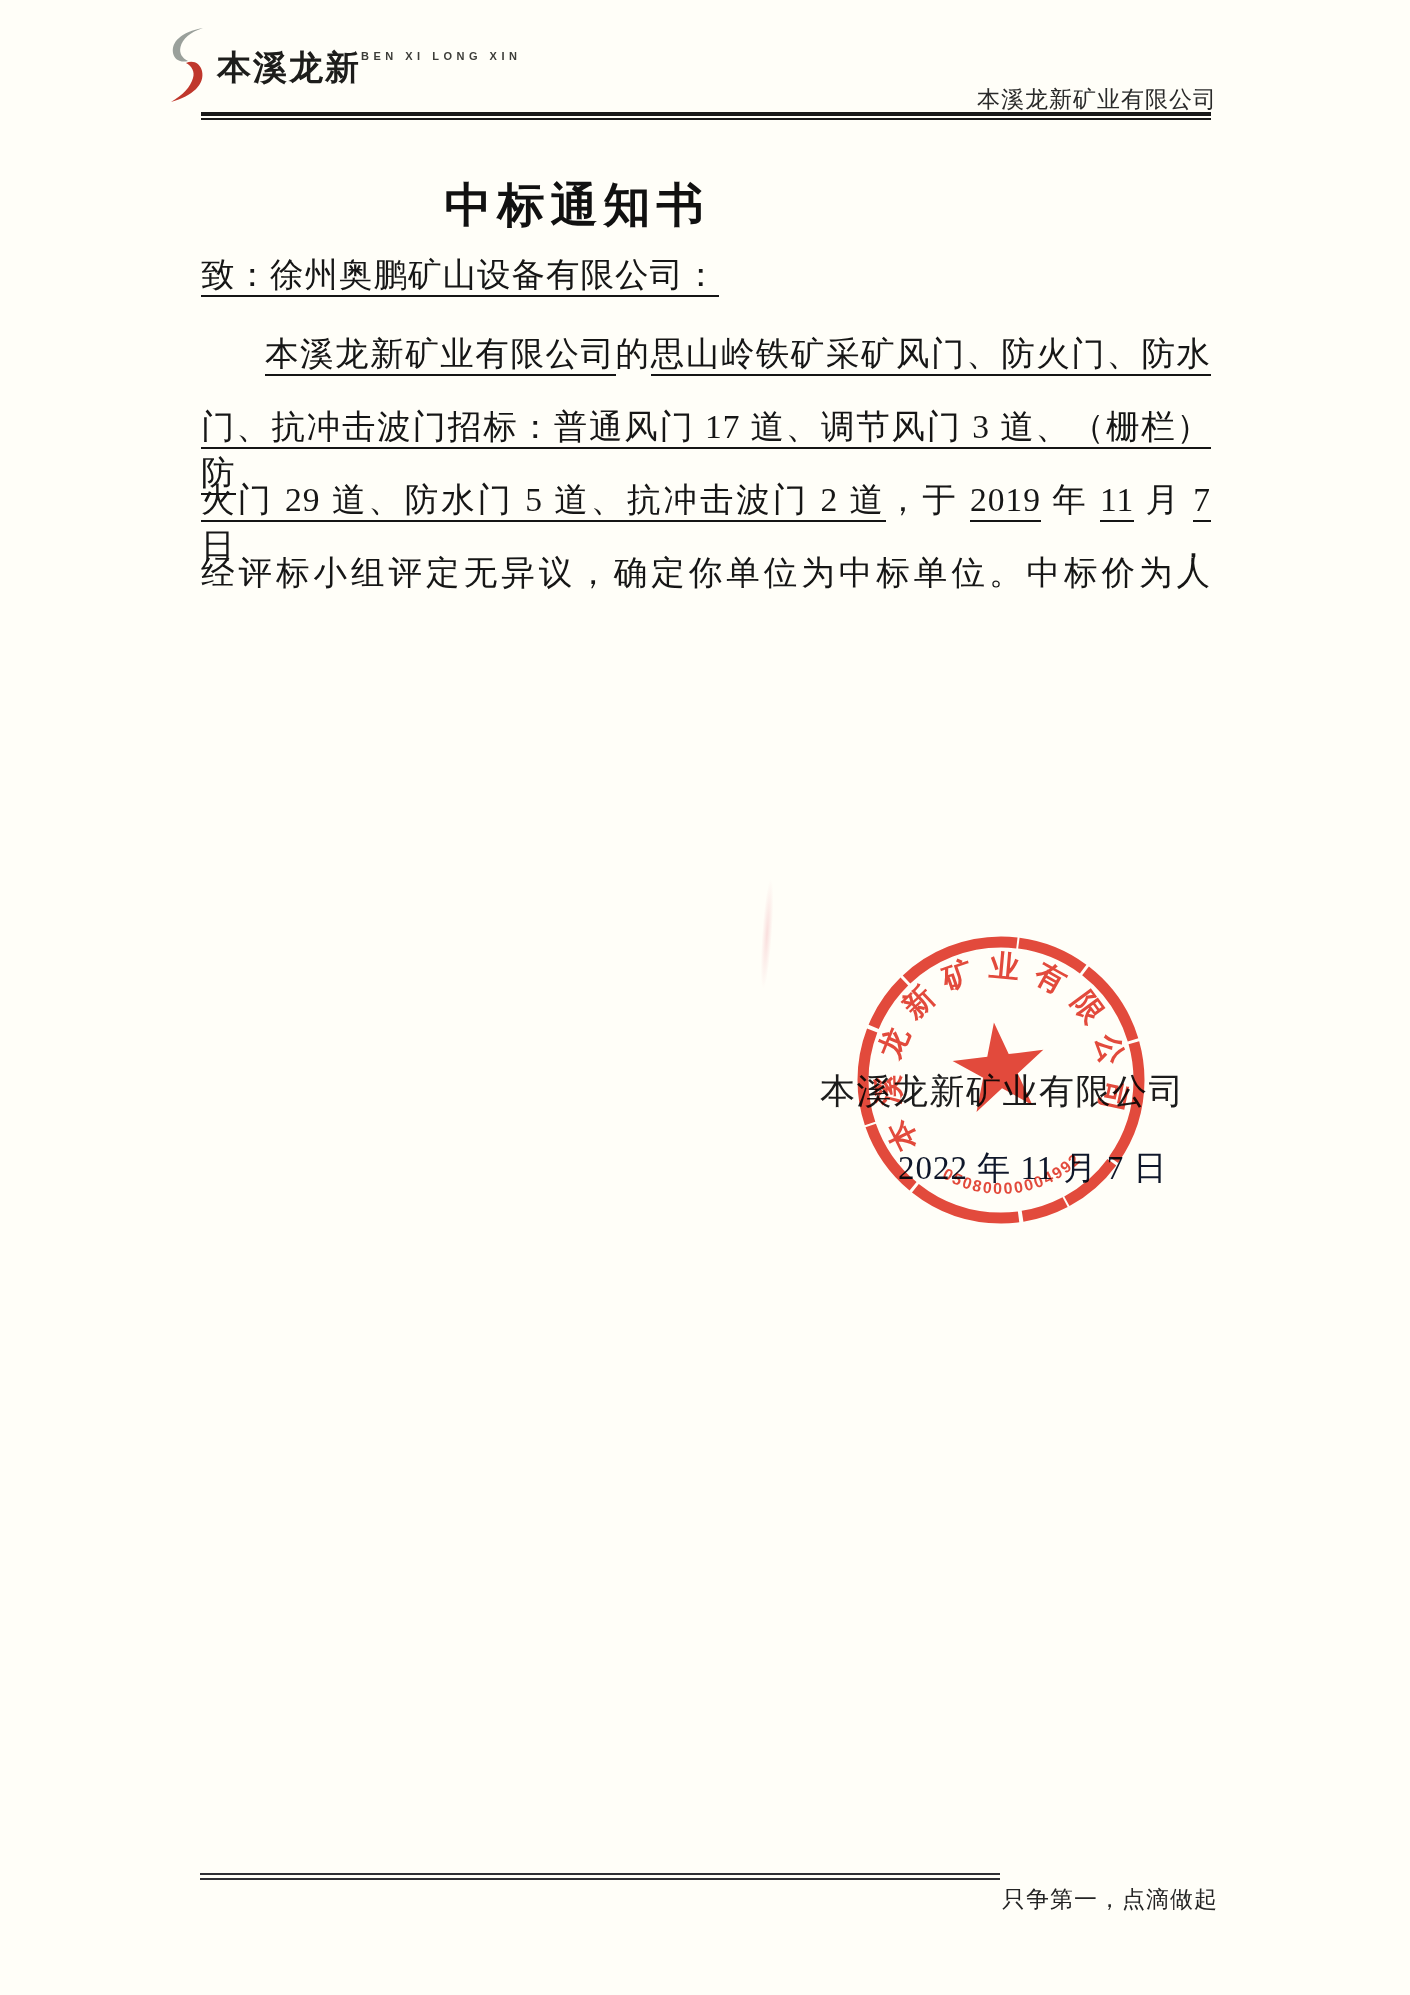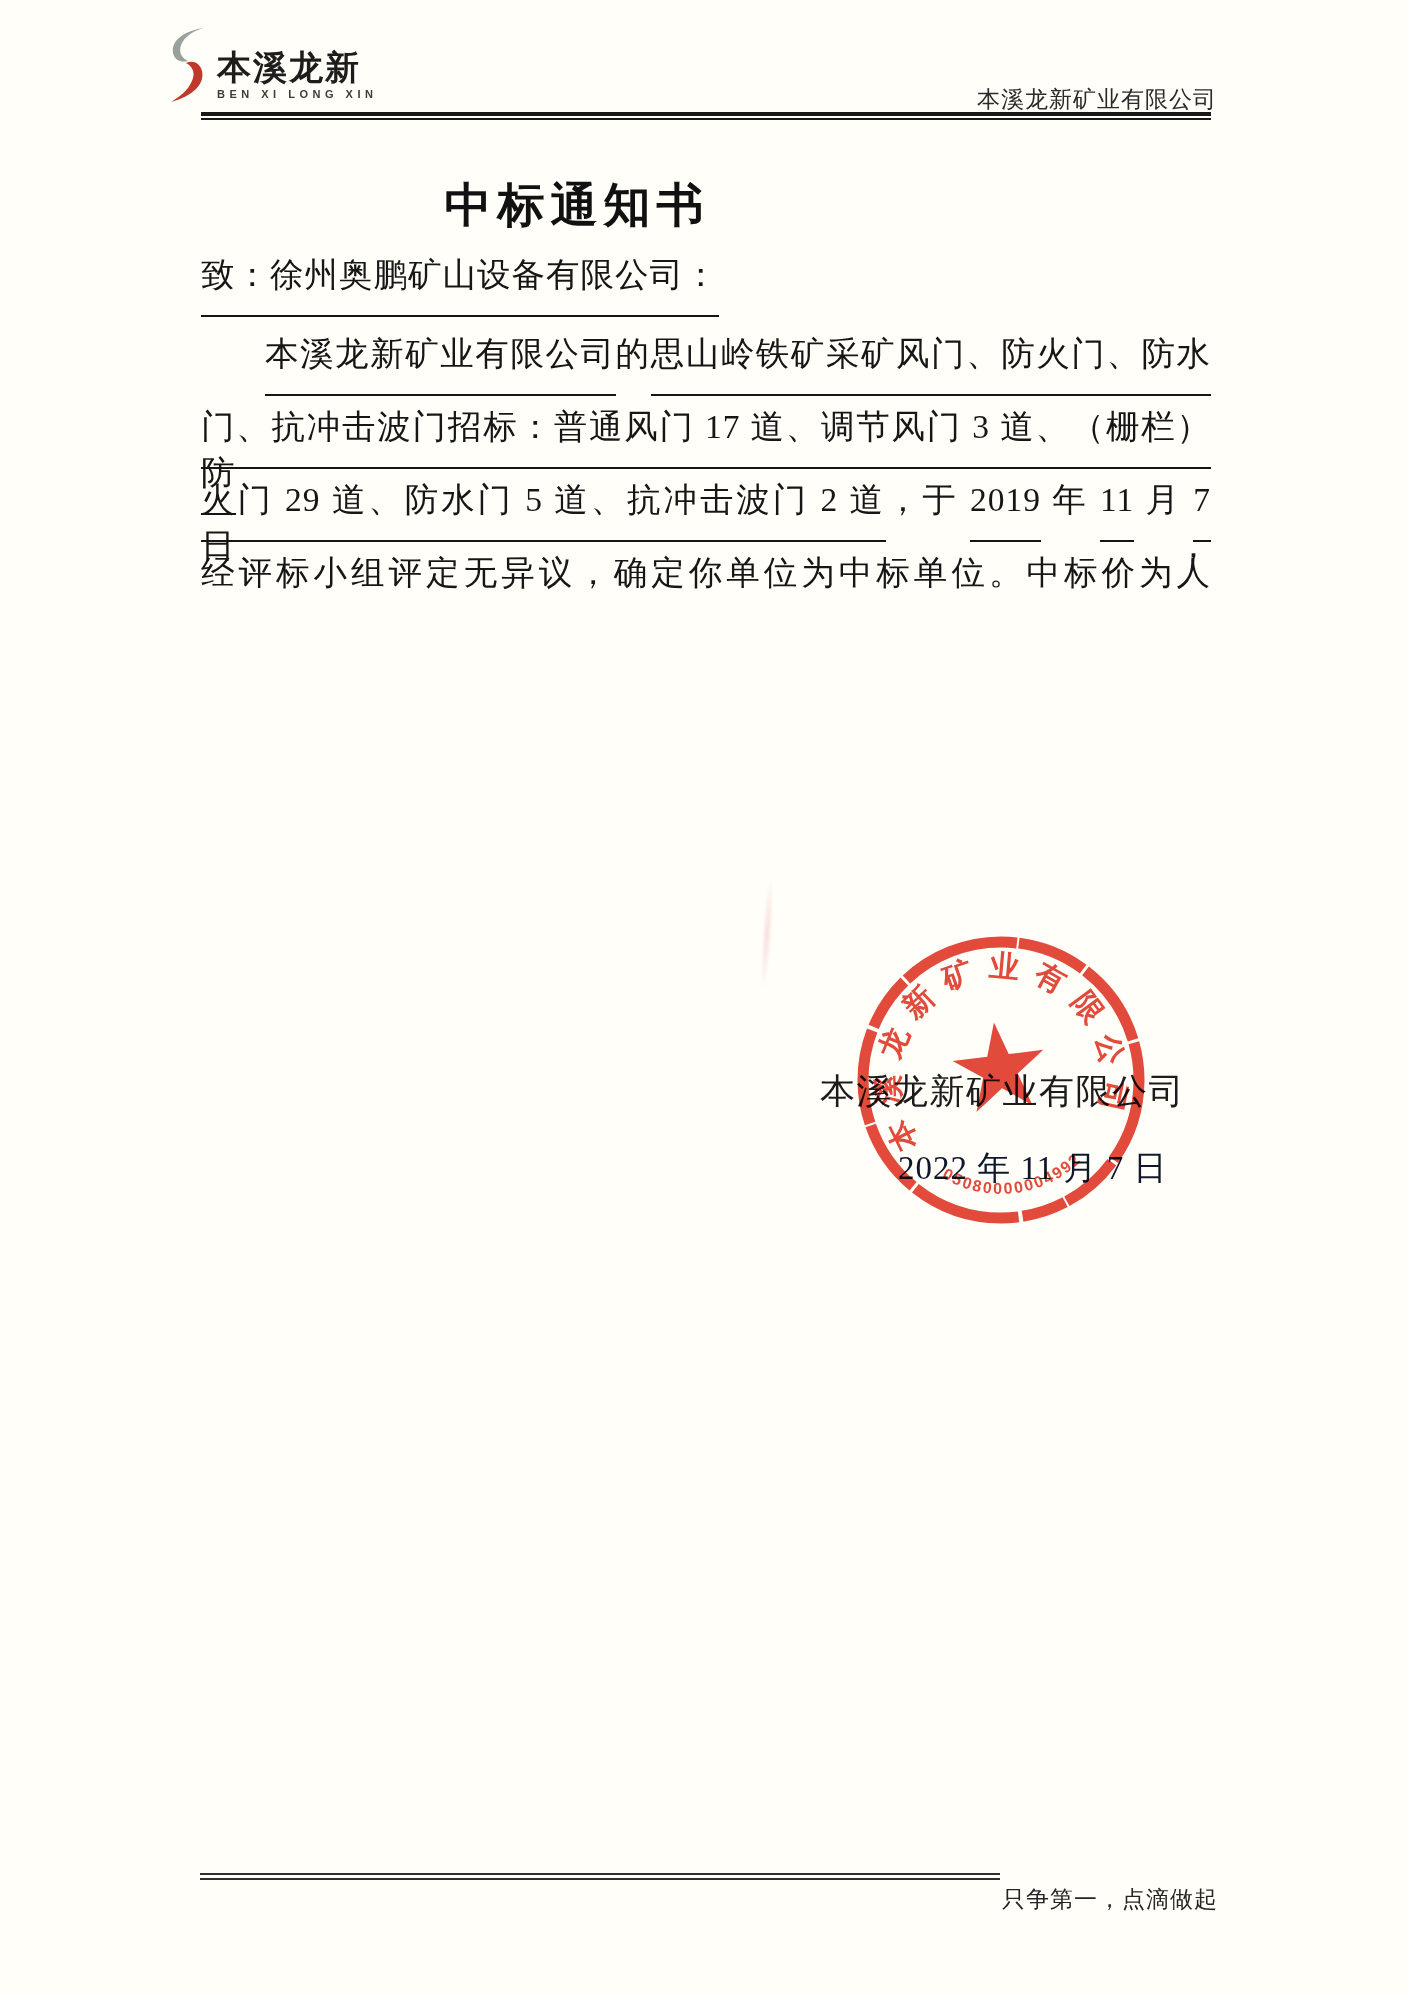--- a/index.html
+++ b/index.html
@@ -8,40 +8,40 @@
     width:1410px;height:1995px;
     margin:0 auto;
     background:#fffef8;
     overflow:hidden;
     font-family:"Liberation Serif","DejaVu Serif",serif;
     color:#161616;
   }
   
   .logo{position:absolute;left:163px;top:26px;display:flex;align-items:flex-start;}
   .logo-mark{width:46px;height:78px;margin-right:8px;}
-  .logo-text{display:flex;flex-direction:column;margin-top:22px;}
+  .logo-text{display:flex;flex-direction:row;margin-top:22px;}
   .logo-cn{font-family:"Liberation Sans","DejaVu Sans",sans-serif;font-weight:bold;
            font-size:34px;letter-spacing:2px;color:#1d1d1b;line-height:38px;}
   .logo-en{font-family:"Liberation Sans","DejaVu Sans",sans-serif;font-weight:bold;
            font-size:11px;letter-spacing:4.5px;color:#3c3c38;margin-top:2px;}
   .company-right{position:absolute;left:977px;top:84px;font-size:23px;letter-spacing:1px;color:#2a2a2a;}
   .header-rule{position:absolute;left:201px;top:112px;width:1010px;height:2px;
                border-top:4px solid #191919;border-bottom:2px solid #191919;}
   
   .doc-title{position:absolute;left:0;top:174px;width:1154px;text-align:center;
              font-family:"Liberation Sans","DejaVu Sans",sans-serif;font-weight:900;
              font-size:47px;letter-spacing:6px;color:#111;}
   
   .body-wrap{position:absolute;left:201px;top:252px;width:1010px;
              font-size:33.5px;letter-spacing:1px;line-height:46px;}
   .body-line{height:46px;margin-bottom:27px;white-space:nowrap;}
   .body-line.first{margin-bottom:33px;}
   .body-line.justify{text-align:justify;text-align-last:justify;white-space:normal;}
   .body-line.indent{text-indent:64px;}
-  .u{border-bottom:2.5px solid #151515;padding-bottom:22px;}
+  .u{border-bottom:2.5px solid #151515;padding-bottom:2px;}
   
   .sig-company{position:absolute;left:820px;top:1068px;font-size:35px;letter-spacing:1.5px;color:#1c1c1c;z-index:1;}
   .sig-date{position:absolute;left:898px;top:1146px;font-size:33px;letter-spacing:1px;color:#0f172a;z-index:1;}
   
   .stamp{position:absolute;left:851px;top:930px;width:300px;height:300px;
          mix-blend-mode:multiply;opacity:.92;z-index:2;pointer-events:none;}
   .smudge{position:absolute;left:762px;top:878px;width:10px;height:112px;z-index:0;
           background:radial-gradient(ellipse at center,rgba(225,80,100,.18),rgba(225,80,100,0) 70%);
           transform:rotate(4deg);}
   

